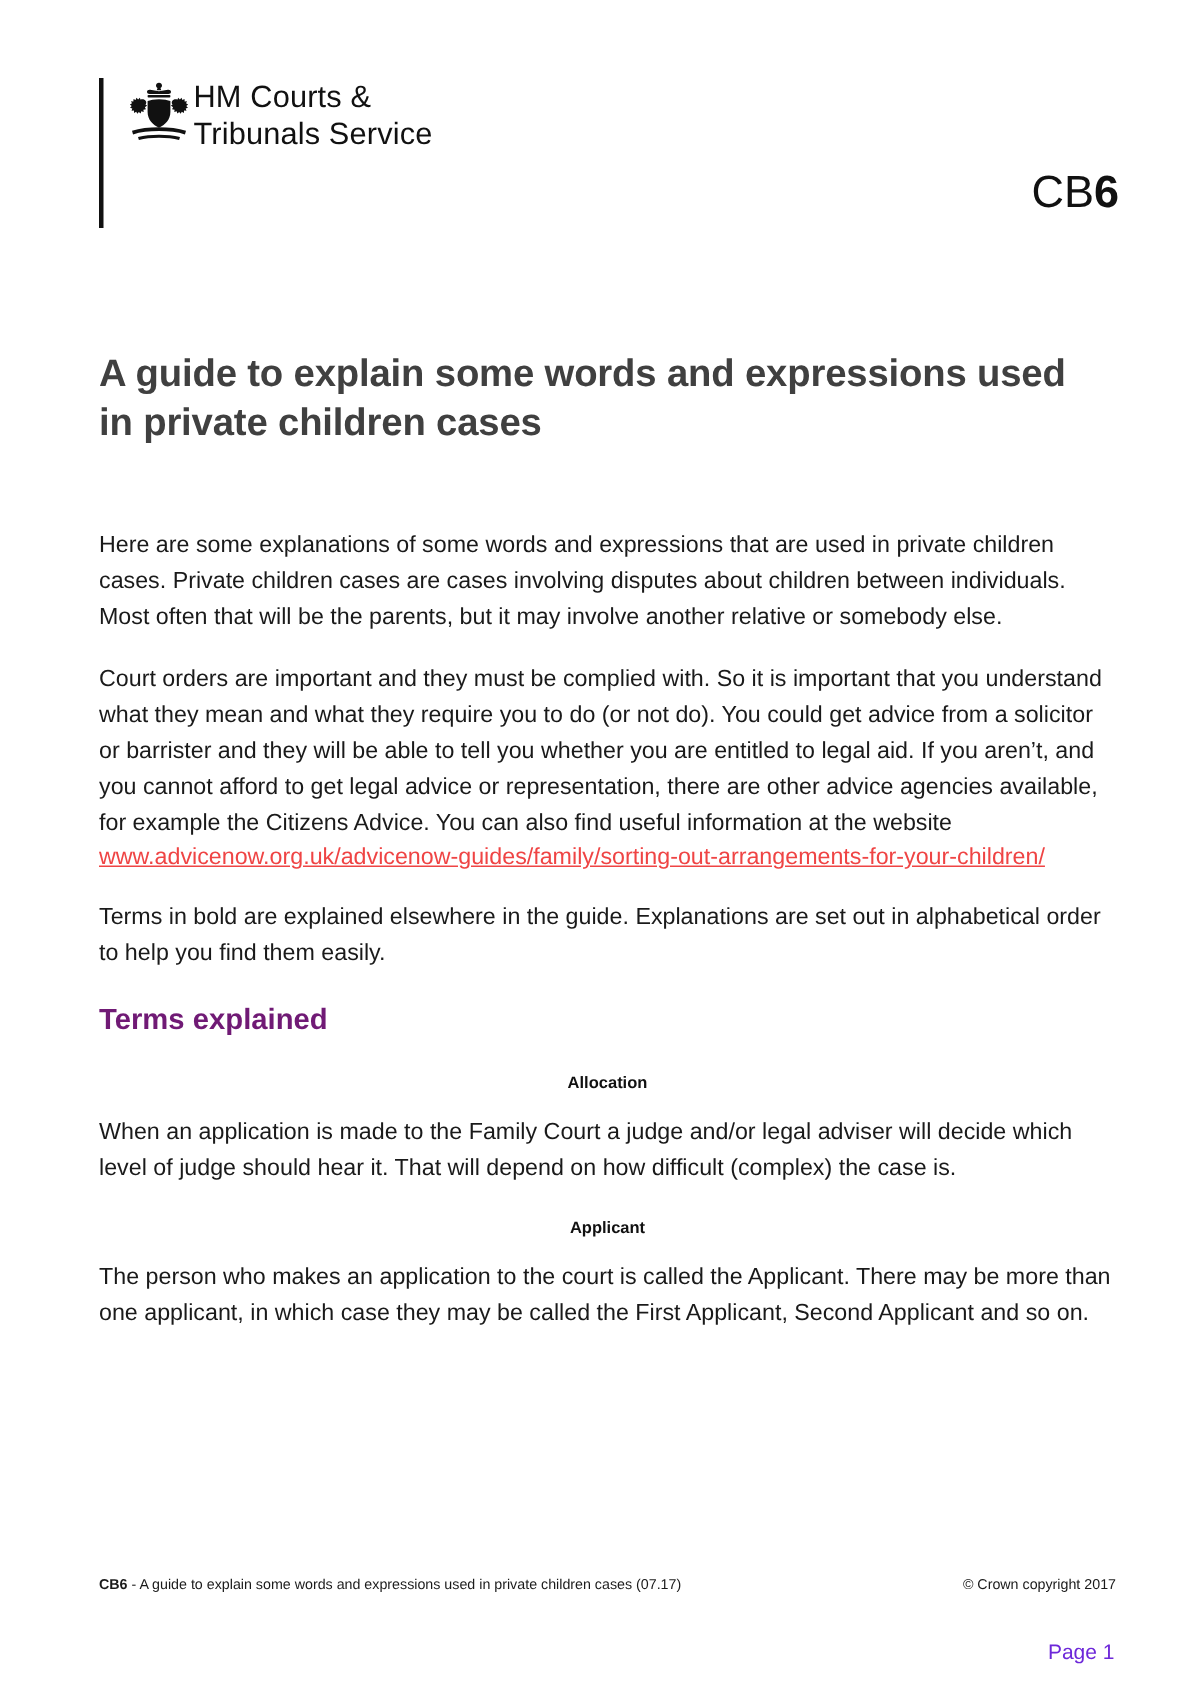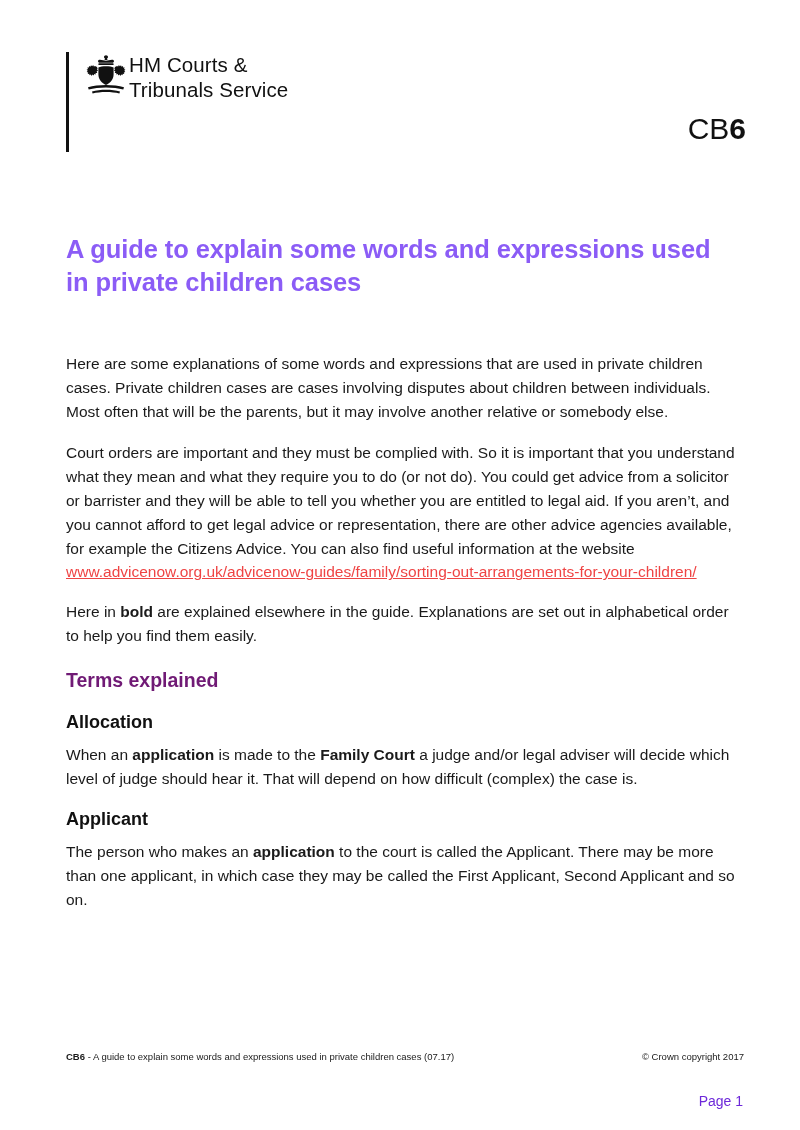--- a/index.html
+++ b/index.html
@@ -77,21 +77,21 @@
 
   
   .doc-title {
     position: absolute;
     left: 66px;
     top: 216px;
     width: 660px;
     font-size: 25.5px;
     line-height: 33px;
     font-weight: 700;
-    color: #8b5cf6;
+    color: #404040;
     letter-spacing: -0.1px;
   }
 
   
   .body-area {
     position: absolute;
     left: 66px;
     top: 352px;
     width: 678px;
   }
@@ -108,26 +108,27 @@
   }
   h2.section {
     margin: 20px 0 12px 0;
     font-size: 19.5px;
     line-height: 25px;
     font-weight: 700;
     color: #701a75;
   }
   h3.term {
     margin: 18px 0 10px 0;
-    font-size: 18px;
+    font-size: 11px;
     line-height: 22px;
     font-weight: 700;
     color: #111111;
-  }
-  strong { font-weight: 700; }
+    text-align: center;
+  }
+  strong { font-weight: 400; }
 
   
   .footer {
     position: absolute;
     left: 66px;
     top: 1050px;
     width: 678px;
     display: flex;
     justify-content: space-between;
     align-items: baseline;
@@ -188,21 +189,21 @@
   </div>
 
   <h1 class="doc-title">A guide to explain some words and expressions used in private children cases</h1>
 
   <div class="body-area">
 
     <p>Here are some explanations of some words and expressions that are used in private children cases. Private children cases are cases involving disputes about children between individuals. Most often that will be the parents, but it may involve another relative or somebody else.</p>
 
     <p class="tight"><span>Court orders are important and they must be complied with. So it is important that you understand what they mean and what they require you to do (or not do). You could get advice from a solicitor or barrister and they will be able to tell you whether you are entitled to legal aid. If you aren’t, and you cannot afford to get legal advice or representation, there are other advice agencies available, for example the Citizens Advice. You can also find useful information at the website </span><a href="#">www.advicenow.org.uk/advicenow-guides/family/sorting-out-arrangements-for-your-children/</a></p>
 
-    <p><span>Here in </span><strong>bold</strong><span> are explained elsewhere in the guide. Explanations are set out in alphabetical order to help you find them easily.</span></p>
+    <p><span>Terms in </span><strong>bold</strong><span> are explained elsewhere in the guide. Explanations are set out in alphabetical order to help you find them easily.</span></p>
 
     <h2 class="section">Terms explained</h2>
 
     <h3 class="term">Allocation</h3>
     <p><span>When an </span><strong>application</strong><span> is made to the </span><strong>Family Court</strong><span> a judge and/or legal adviser will decide which level of judge should hear it. That will depend on how difficult (complex) the case is.</span></p>
 
     <h3 class="term">Applicant</h3>
     <p><span>The person who makes an </span><strong>application</strong><span> to the court is called the Applicant. There may be more than one applicant, in which case they may be called the First Applicant, Second Applicant and so on.</span></p>
 
   </div>

